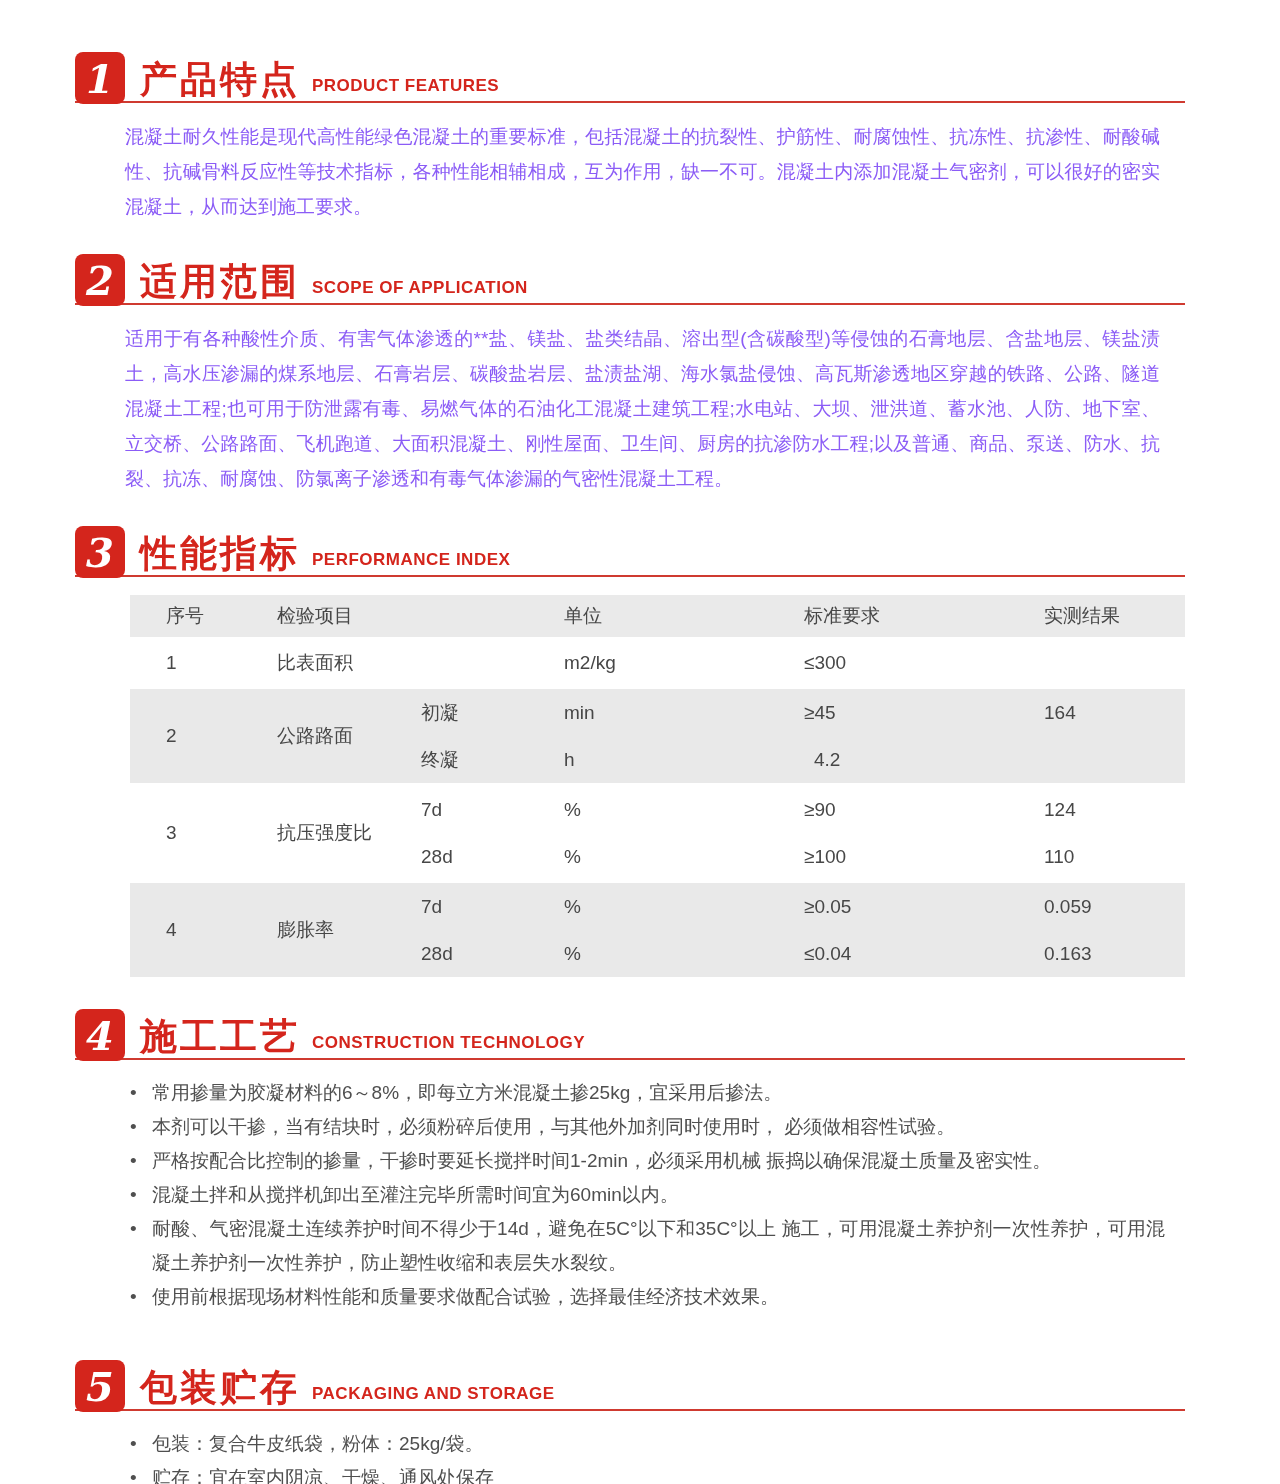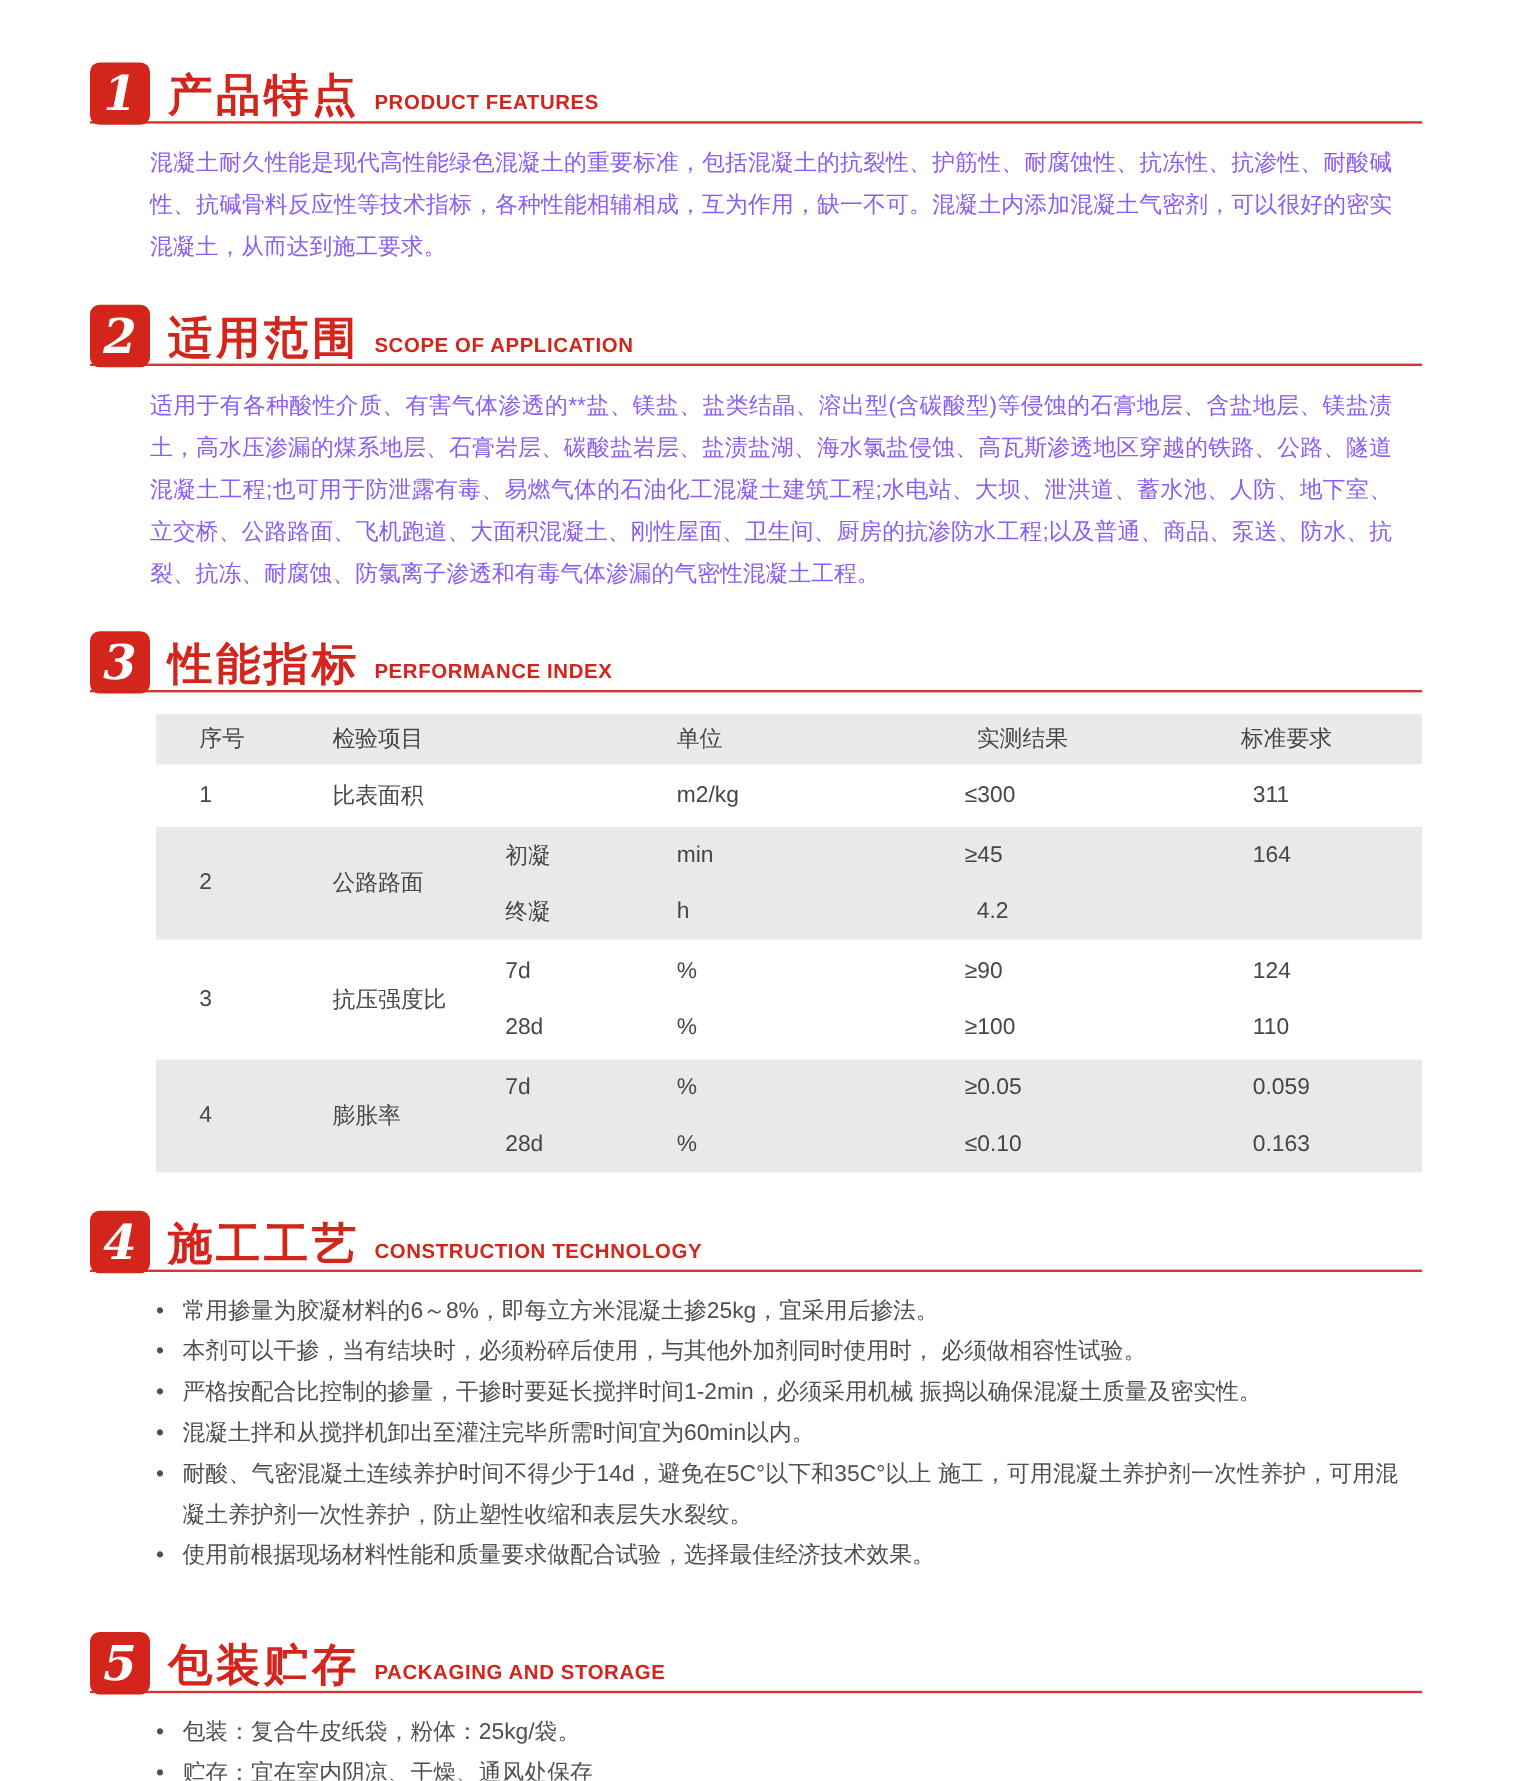--- a/index.html
+++ b/index.html
@@ -109,31 +109,30 @@
       <div class="en">PERFORMANCE INDEX</div>
     </div>
 
     <div class="spec-table">
 
       <div class="t-band t-head">
         <div class="c no">序号</div>
         <div class="c item">检验项目</div>
         <div class="c sub"></div>
         <div class="c unit">单位</div>
+        <div class="c std">标准要求</div>
         <div class="c res">实测结果</div>
-        <div class="c std">标准要求</div>
       </div>
 
       <div class="t-band t-single t-white">
         <div class="c no">1</div>
         <div class="c item">比表面积</div>
         <div class="c sub"></div>
         <div class="c unit">m2/kg</div>
         <div class="c std">≤300</div>
-        <div class="c res">311</div>
       </div>
 
       <div class="t-band t-double t-gray">
         <div class="c no span2">2</div>
         <div class="c item span2">公路路面</div>
         <div class="c sub">初凝</div>
         <div class="c unit">min</div>
         <div class="c std">≥45</div>
         <div class="c res">164</div>
         <div class="c sub">终凝</div>
@@ -156,21 +155,21 @@
 
       <div class="t-band t-double t-gray">
         <div class="c no span2">4</div>
         <div class="c item span2">膨胀率</div>
         <div class="c sub">7d</div>
         <div class="c unit">%</div>
         <div class="c std">≥0.05</div>
         <div class="c res">0.059</div>
         <div class="c sub">28d</div>
         <div class="c unit">%</div>
-        <div class="c std">≤0.10</div>
+        <div class="c std">≤0.04</div>
         <div class="c res">0.163</div>
       </div>
     </div>
   </div>
 
   <div class="sec sec4">
     <div class="sec-head">
       <div class="badge">4</div>
       <div class="zh">施工工艺</div>
       <div class="en">CONSTRUCTION TECHNOLOGY</div>

